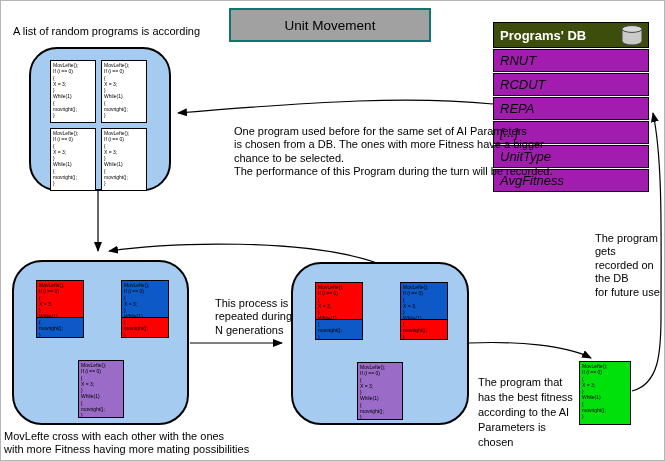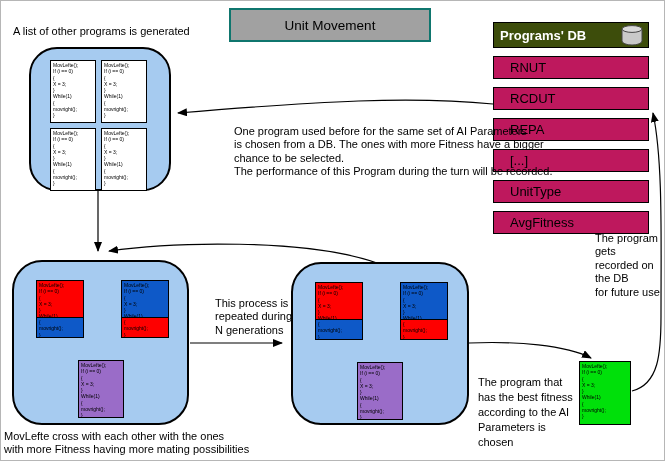--- a/index.html
+++ b/index.html
@@ -13,30 +13,30 @@
 
   
   .title-box{
     position:absolute;left:228px;top:7px;width:202px;height:34px;
     background:#a1a1a1;border:2px solid #0f766e;box-sizing:border-box;
     display:flex;align-items:center;justify-content:center;
     font-size:13.5px;
   }
 
   
-  .db{position:absolute;left:492px;top:21px;width:156px;display:flex;flex-direction:column;gap:8px;}
+  .db{position:absolute;left:492px;top:21px;width:156px;display:flex;flex-direction:column;gap:1px;}
   .db-header{
     height:26px;background:#3d4d0b;border:1px solid #000;box-sizing:border-box;
     color:#fff;font-weight:bold;font-size:13px;display:flex;align-items:center;
     padding:0 4px 0 6px;position:relative;
   }
   .db-header .cyl{position:absolute;right:4px;top:2px;}
   .db-row{
-    height:23px;background:#be185d;border:1px solid #000;box-sizing:border-box;
-    font-size:13px;display:flex;align-items:center;padding-left:16px;
+    height:23px;background:#a21caf;border:1px solid #000;box-sizing:border-box;
+    font-size:13px;display:flex;align-items:center;padding-left:6px;font-style:italic;
   }
 
   
   .pool{
     position:absolute;background:#a6cbf0;border:2px solid #000;box-sizing:border-box;
   }
   .pool.initial{left:28px;top:46px;width:142px;height:144px;border-radius:28px;}
   .pool.gen-left{left:11px;top:259px;width:177px;height:165px;border-radius:30px;}
   .pool.gen-mid{left:290px;top:261px;width:178px;height:163px;border-radius:30px;}
 
@@ -81,21 +81,21 @@
     <path d="M 376,262 C 305,237 170,241 108,250" fill="none" stroke="#000" stroke-width="1.2" marker-end="url(#ah)"></path>
     <path d="M 189,342 L 281,342" fill="none" stroke="#000" stroke-width="1.2" marker-end="url(#ah)"></path>
     <path d="M 468,342 C 515,340 565,344 590,357" fill="none" stroke="#000" stroke-width="1.2" marker-end="url(#ah)"></path>
     <path d="M 631,390 C 658,383 660,352 660,315 C 660,235 662,160 652,112" fill="none" stroke="#000" stroke-width="1.2" marker-end="url(#ah)"></path>
     <path d="M 81,307 C 99,319 94,335 96,348" fill="none" stroke="#000" stroke-width="1.3" marker-end="url(#ah)"></path>
     <path d="M 119,307 C 101,319 99,333 97,344" fill="none" stroke="#000" stroke-width="1.3"></path>
     <path d="M 360,307 C 378,319 374,335 376,349" fill="none" stroke="#000" stroke-width="1.3" marker-end="url(#ah)"></path>
     <path d="M 397,307 C 380,319 378,333 377,345" fill="none" stroke="#000" stroke-width="1.3"></path>
   </svg>
 
-  <div class="caption" style="left:12px;top:24px;">A list of other programs is generated</div>
+  <div class="caption" style="left:12px;top:24px;">A list of random programs is according</div>
 
   <div class="title-box">
     <span>Unit Movement</span>
   </div>
 
   <div class="db">
     <div class="db-header">
       <span>Programs' DB</span>
       <span class="cyl">
         <svg width="24" height="21" viewBox="0 0 24 21">

